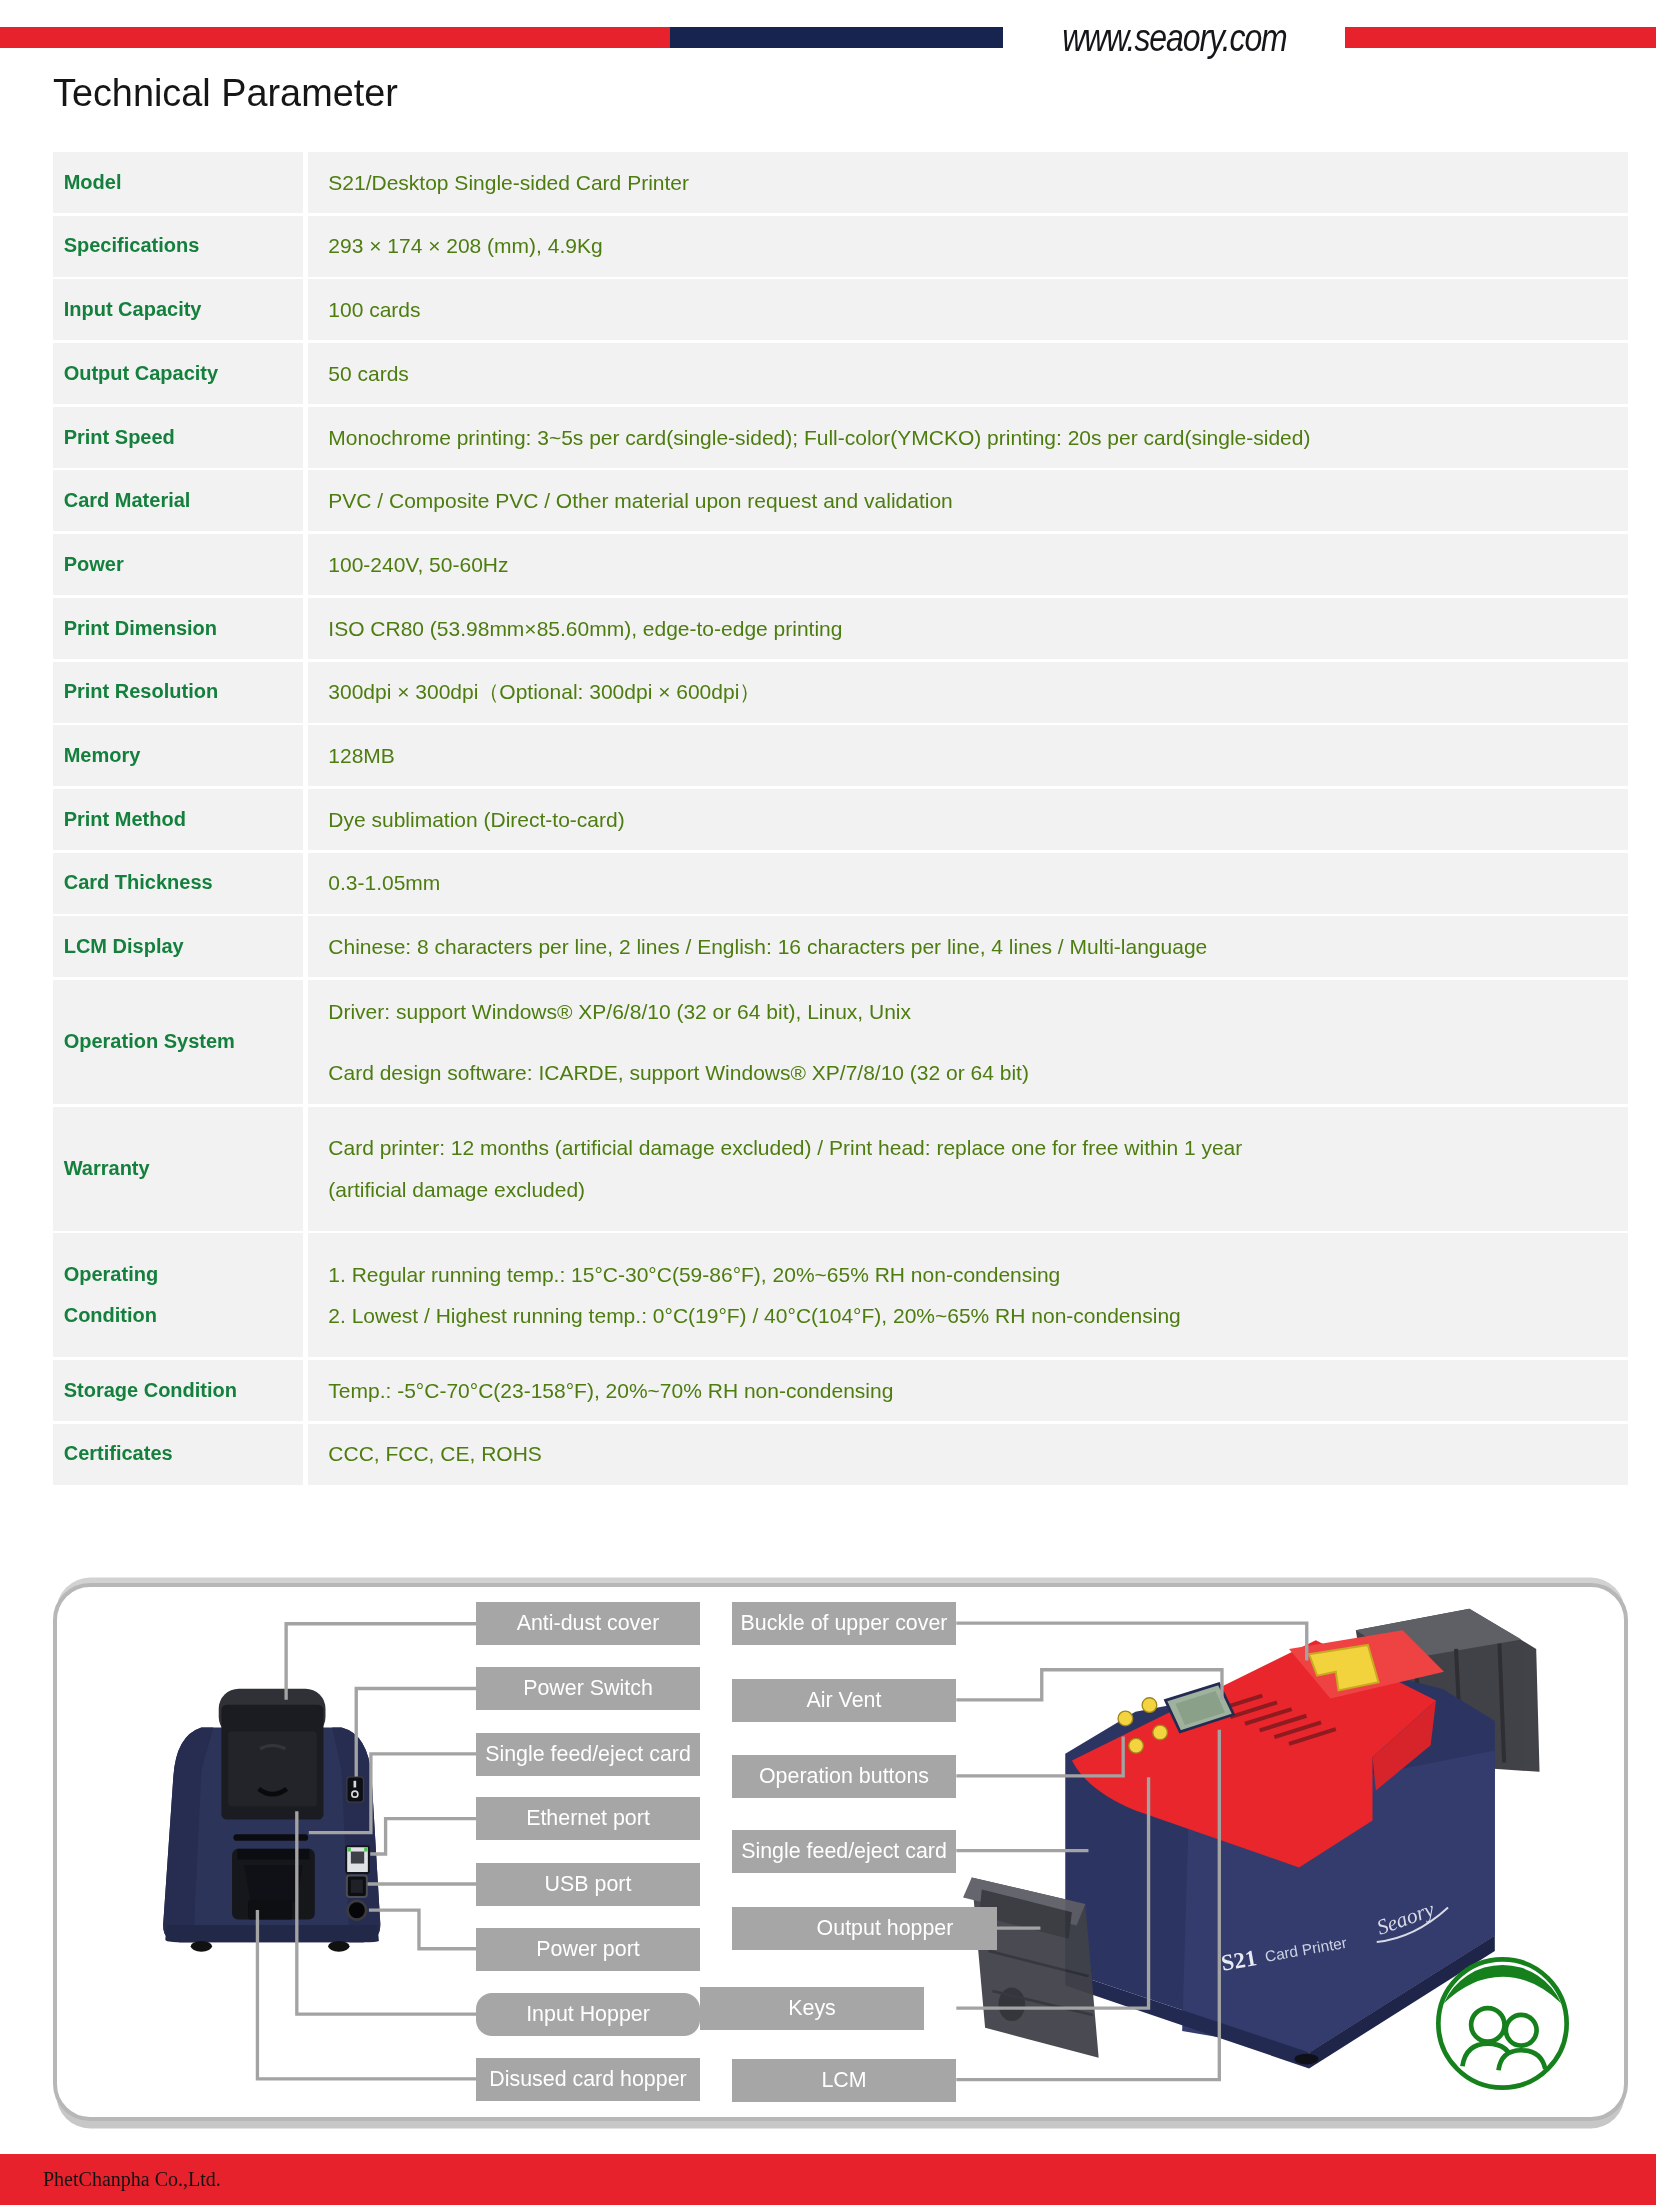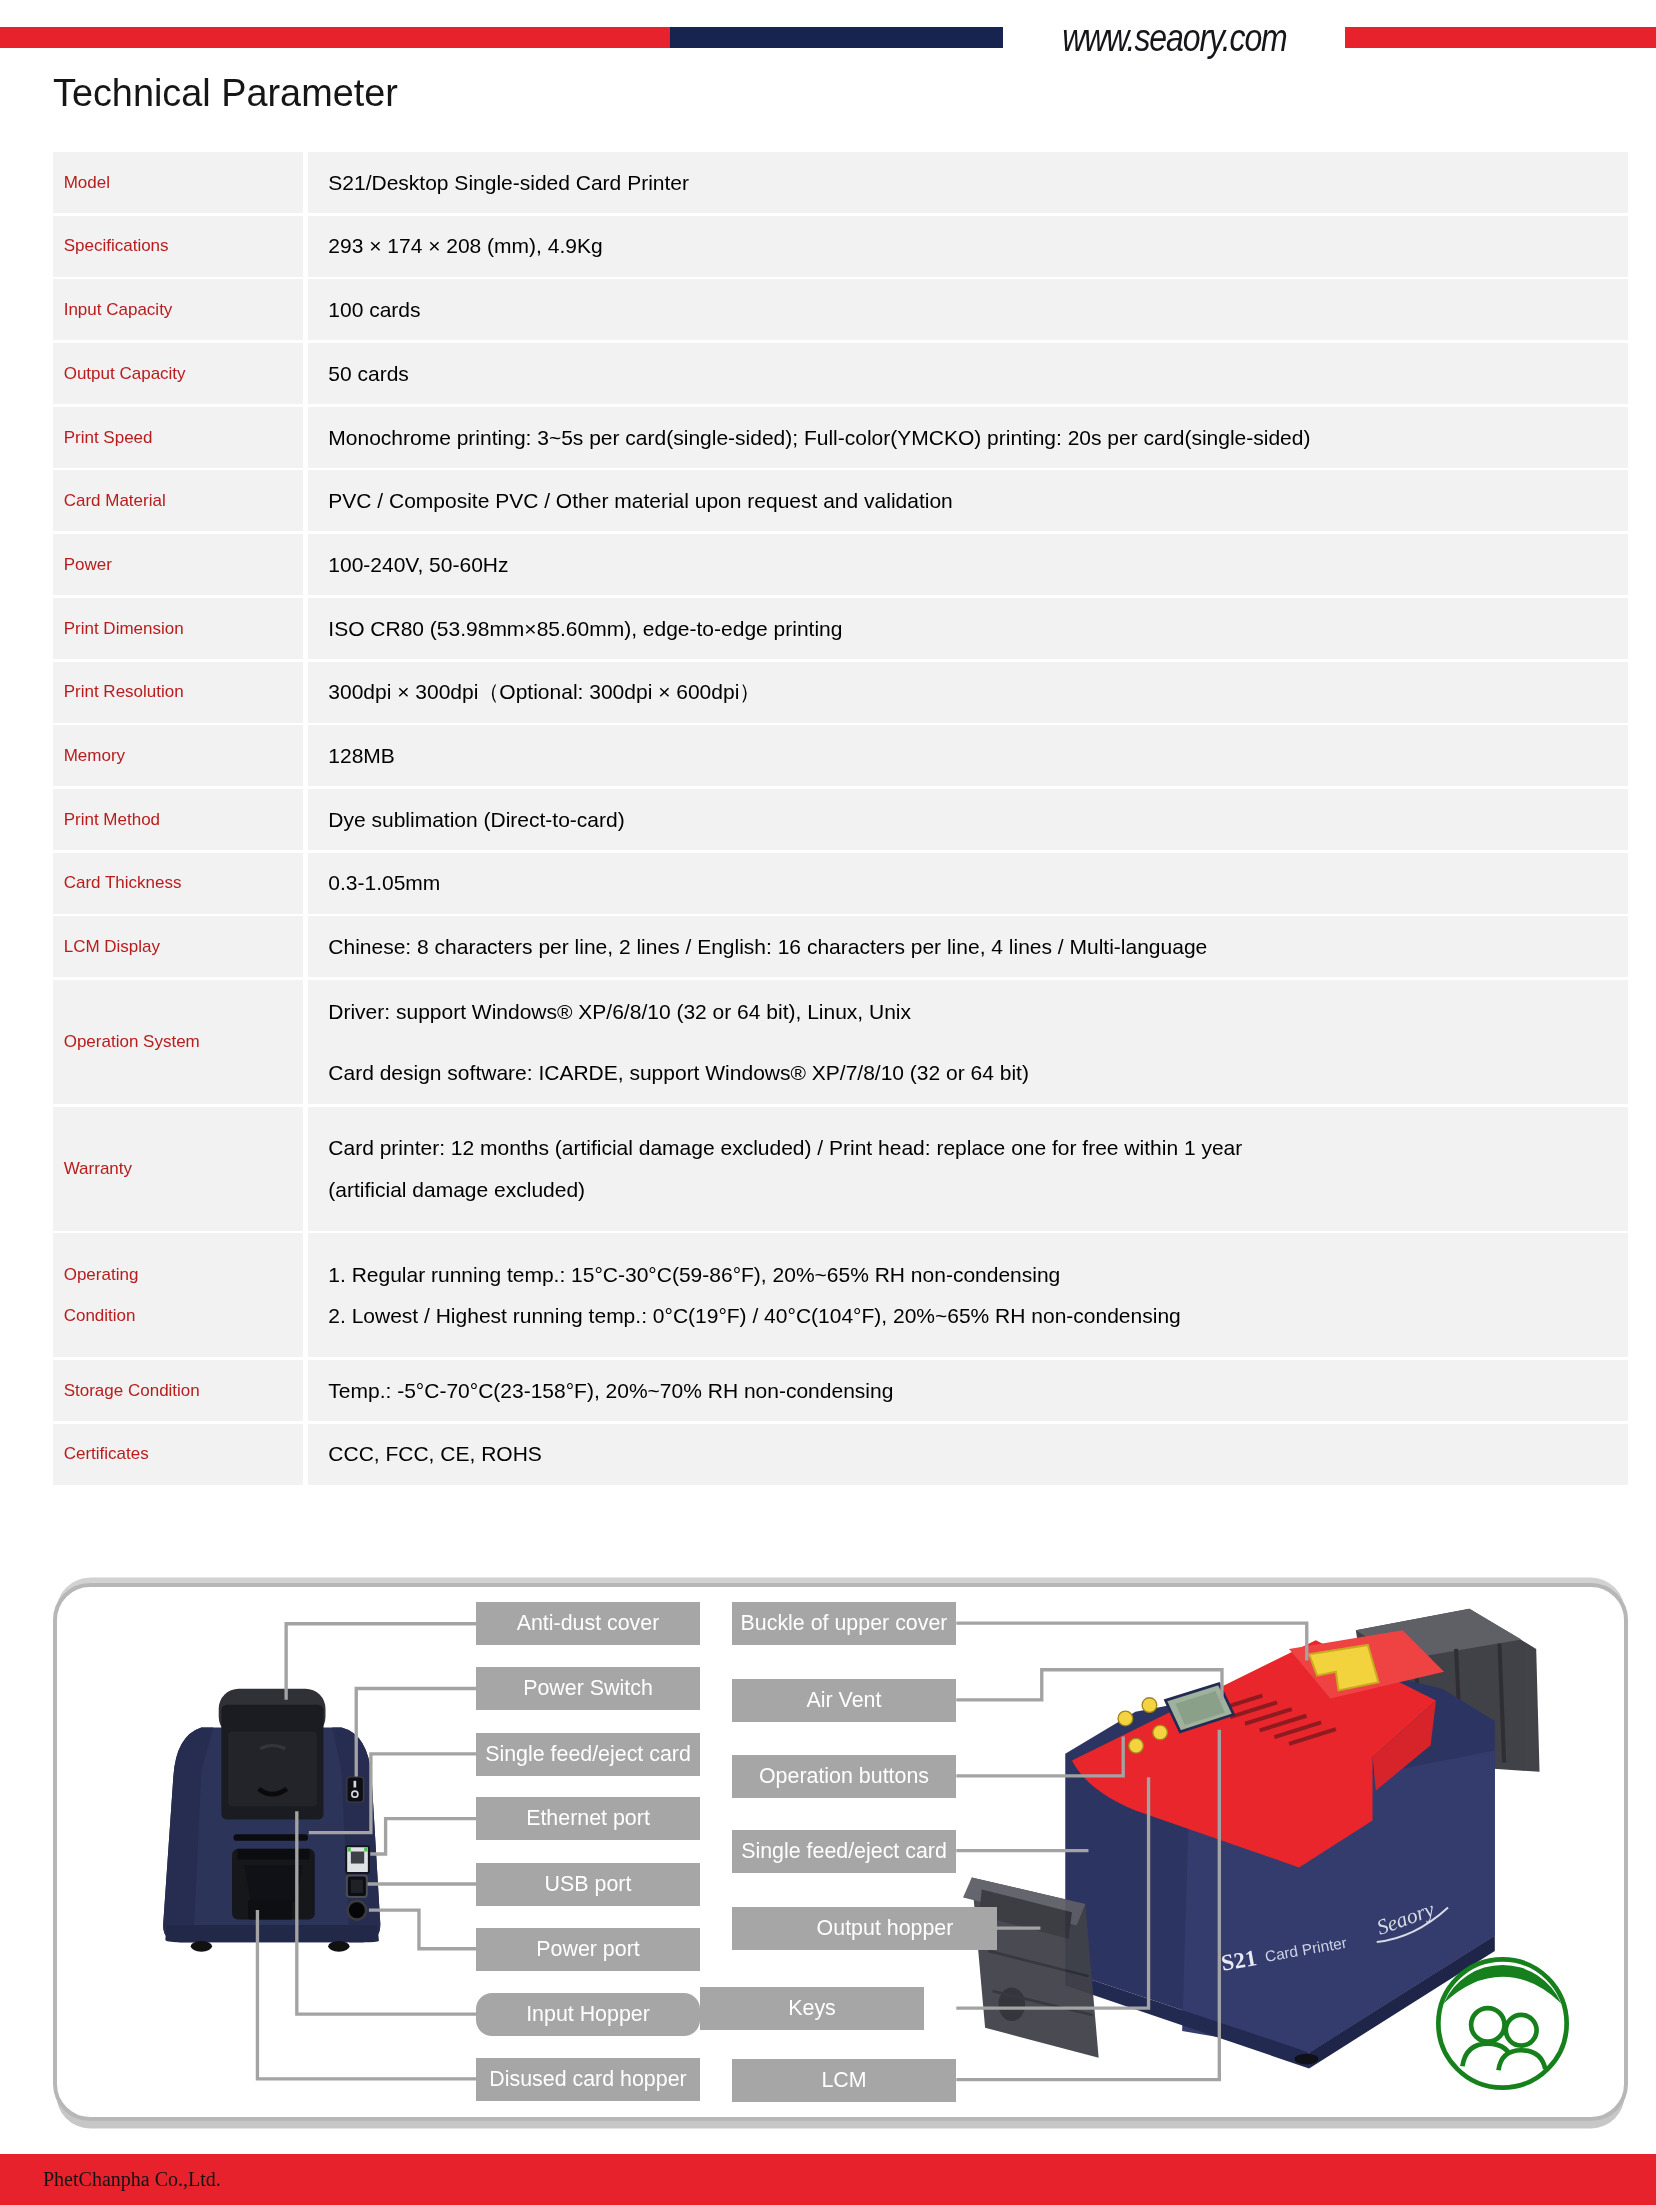--- a/index.html
+++ b/index.html
@@ -22,26 +22,26 @@
     position:absolute;left:53px;top:71px;font-size:39px;color:#161616;
     transform:scaleX(.97);transform-origin:left;white-space:nowrap;
   }
   
   .spec-table{position:absolute;left:53px;top:152px;width:1575px;}
   .trow{display:flex;height:61px;margin-bottom:2.7px;}
   .trow.double{height:124px;}
   .tlabel{
     width:250px;margin-right:5.3px;background:#f2f2f2;box-sizing:border-box;
     padding-left:10.7px;display:flex;flex-direction:column;justify-content:center;
-    font-weight:normal;font-size:17px;line-height:25.4px;gap:16px;color:#b91c1c;
+    font-weight:bold;font-size:20px;line-height:25.4px;gap:16px;color:#15803d;
   }
   .tvalue{
     flex:1;background:#f2f2f2;box-sizing:border-box;padding:0 16px 0 20px;
     display:flex;flex-direction:column;justify-content:center;
-    font-size:21px;line-height:25.4px;gap:16px;color:#000000;
+    font-size:21px;line-height:25.4px;gap:16px;color:#4d7c0f;
   }
   .trow.gapwide .tvalue{gap:36px;}
   
   .diagram{
     position:absolute;left:53px;top:1583px;width:1575px;height:538px;
     box-sizing:border-box;border:4px solid #b7b7b7;border-radius:37px;background:#fff;
     box-shadow:0 10.7px 0 -3.3px #c7c7c7, 0 -8.7px 0 -3.3px #d2d2d2;
   }
   .dlabel{
     position:absolute;width:224px;height:43px;background:#a6a6a6;color:#ffffff;

